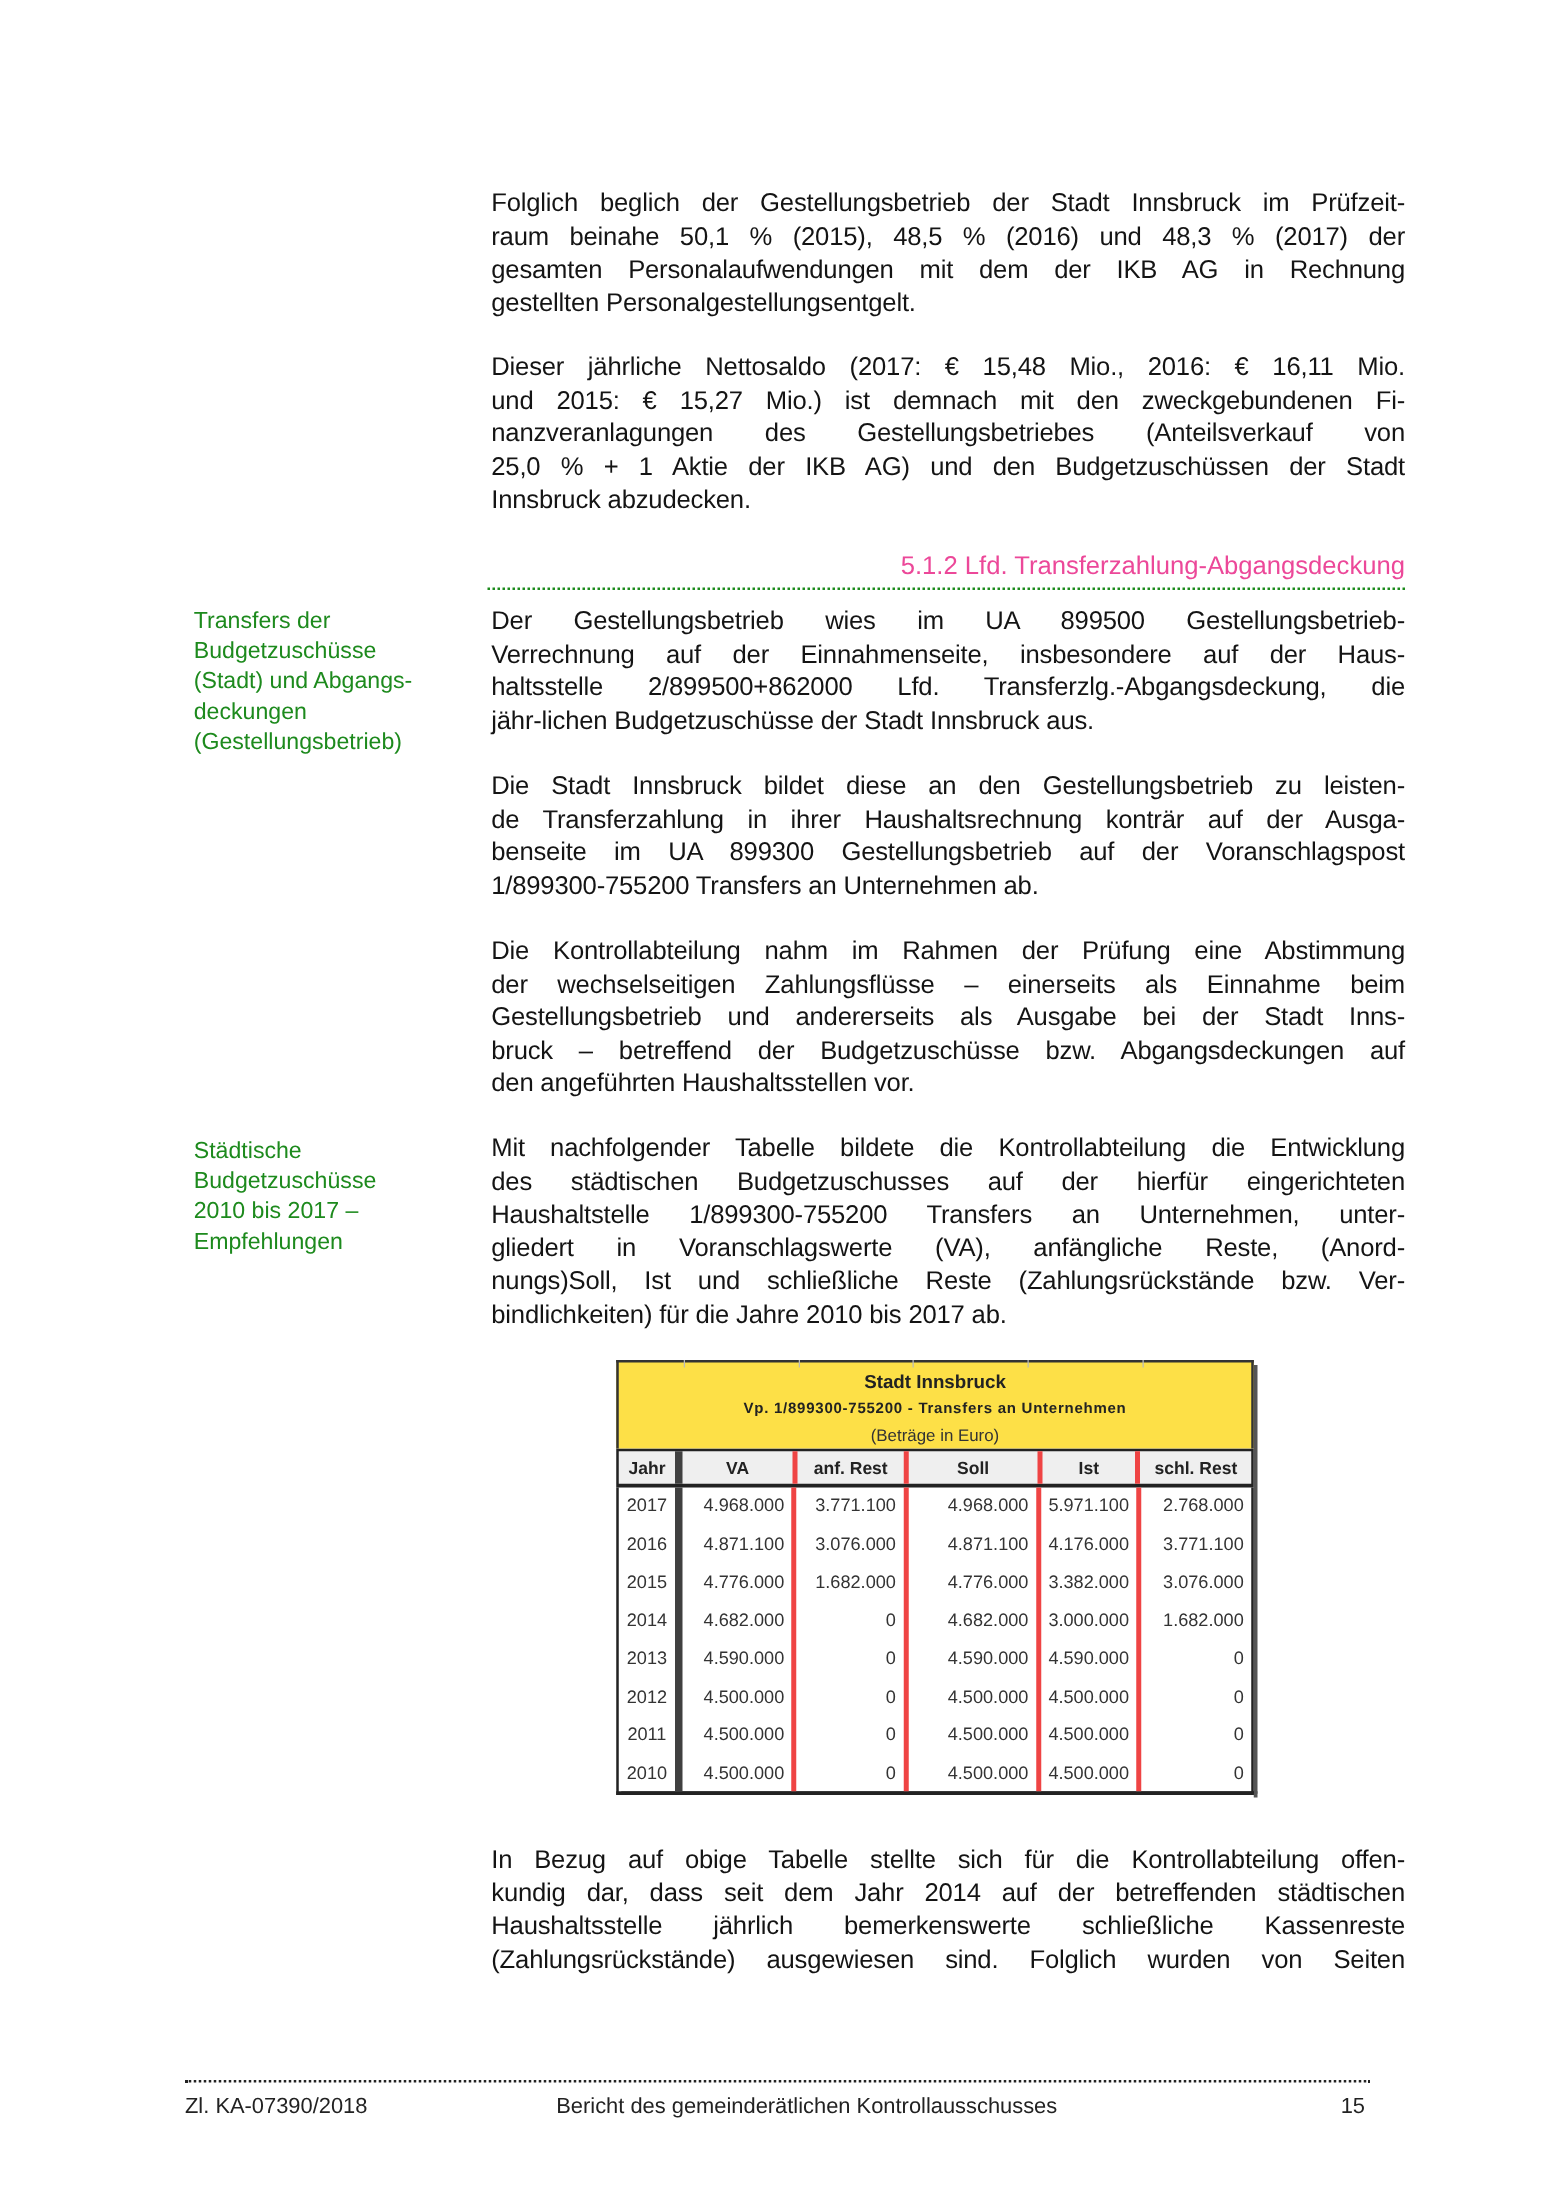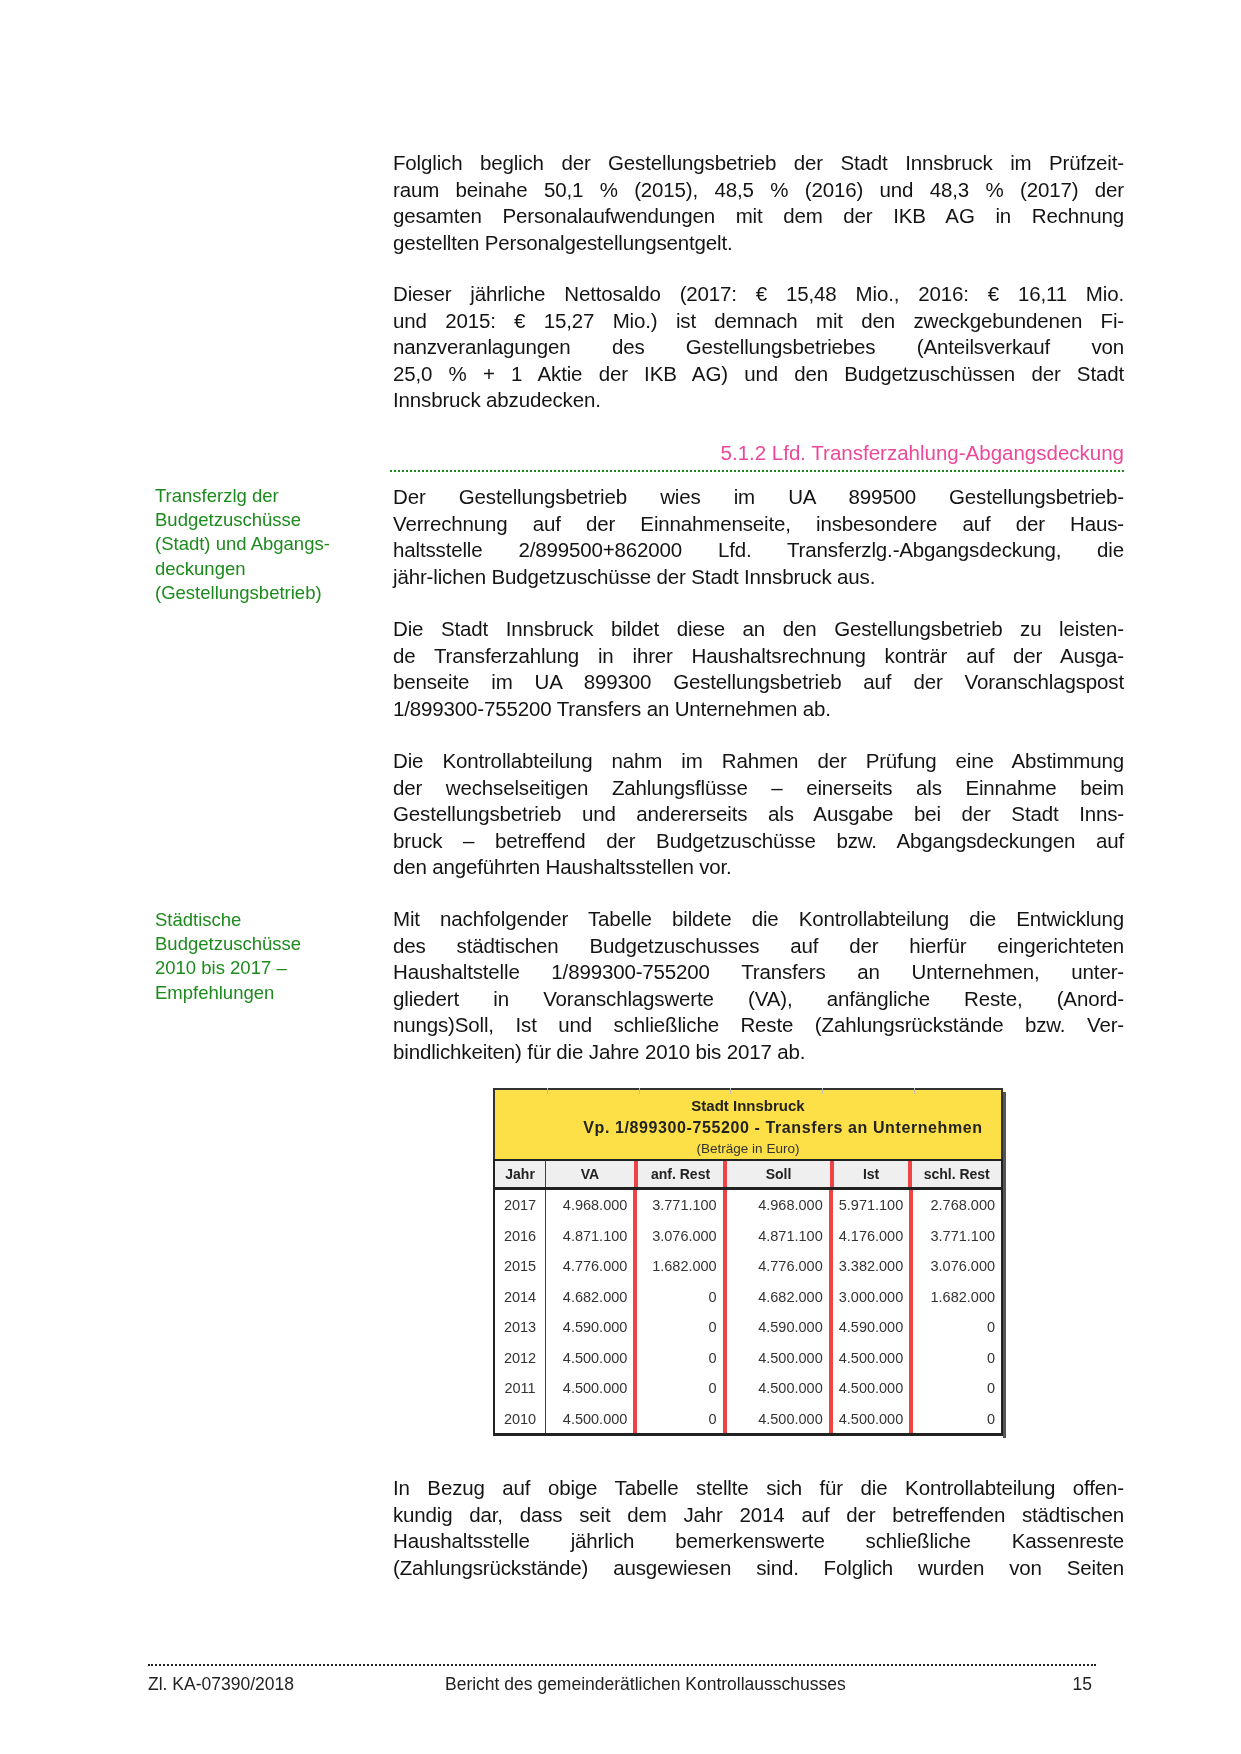--- a/index.html
+++ b/index.html
@@ -17,32 +17,32 @@
   .heading-rule { position: absolute; left: 390px; width: 734px; top: 470px; height: 0;
                   border-top: 2px dotted #1d8a1d; }
   
   .tbl { position: absolute; left: 493px; top: 1088px; width: 512px; height: 347px;
          font-family: "Liberation Sans", sans-serif; color: #333; }
   .tbl .title-band { position: absolute; left: 0; top: 0; width: 510px; height: 71px; background: #fde047;
                      border-top: 2px solid #333; border-left: 2px solid #333; border-right: 2px solid #333;
                      box-sizing: border-box; }
   .tbl .title-band .ghost { position: absolute; top: -2px; height: 6px; border-left: 1px solid #bbb; }
   .tbl .t1 { position: absolute; top: 7px; width: 100%; text-align: center; font-weight: bold; font-size: 15px; color: #222; }
-  .tbl .t2 { position: absolute; top: 29px; width: 100%; text-align: center; font-weight: bold; font-size: 16px; color: #222; letter-spacing: 0.6px; margin-left: 35px; }
+  .tbl .t2 { position: absolute; top: 29px; width: 100%; text-align: center; font-weight: bold; font-size: 12px; color: #222; letter-spacing: 0.6px; }
   .tbl .t3 { position: absolute; top: 51px; width: 100%; text-align: center; font-size: 13.5px; color: #333; }
   .tbl .hdr { position: absolute; left: 0; top: 71px; width: 510px; height: 31px; background: #efefef;
               border: 2px solid #222; border-bottom-width: 3px; box-sizing: border-box; display: flex; }
   .tbl .hdr div { font-weight: bold; font-size: 14px; color: #222; text-align: center; line-height: 26px; box-sizing: border-box; }
   .tbl .body { position: absolute; left: 0; top: 102px; width: 510px; height: 246px;
                border: 2px solid #222; border-top: none; border-bottom-width: 3px; box-sizing: border-box; display: flex; }
   .tbl .col { height: 100%; box-sizing: border-box; }
   .tbl .col .cell { height: 30.5px; line-height: 30.5px; font-size: 14.5px; color: #333; padding: 0 6px; text-align: right; }
   .tbl .col.jahr .cell { text-align: center; padding: 0; }
   .c0 { width: 52px; } .c1 { width: 93px; } .c2 { width: 91px; } .c3 { width: 108px; } .c4 { width: 80px; } .c5 { width: 90px; }
-  .divthin { border-right: 1px solid #404040; }
+  .divthin { border-right: 6px solid #404040; }
   .divthick { border-right: 4px solid #ef4444; }
   .tbl .shadow-r { position: absolute; left: 510px; top: 4px; width: 3px; height: 346px; background: #555; }
   .tbl .shadow-b { position: absolute; left: 4px; top: 345px; width: 509px; height: 2px; background: #555; }
   
   .footer-rule { position: absolute; left: 148px; width: 948px; top: 1664px; border-top: 2px dotted #222; height: 0; }
   .footer { position: absolute; top: 1674px; left: 148px; width: 948px; height: 24px; font-size: 17.5px; color: #222; }
   .footer .l { position: absolute; left: 0; }
   .footer .c { position: absolute; left: 297px; }
   .footer .r { position: absolute; right: 4px; }
 </style>
@@ -61,21 +61,21 @@
   <span class="ln">und 2015: € 15,27 Mio.) ist demnach mit den zweckgebundenen Fi-</span>
   <span class="ln">nanzveranlagungen des Gestellungsbetriebes (Anteilsverkauf von</span>
   <span class="ln">25,0 % + 1 Aktie der IKB AG) und den Budgetzuschüssen der Stadt</span>
   <span class="ln last">Innsbruck abzudecken.</span>
 </div>
 
 <div class="heading">5.1.2  Lfd. Transferzahlung-Abgangsdeckung</div>
 <div class="heading-rule"></div>
 
 <div class="side" style="top:484px;">
-  <span>Transferzlg der</span>
+  <span>Transfers der</span>
   <span>Budgetzuschüsse</span>
   <span>(Stadt) und Abgangs-</span>
   <span>deckungen</span>
   <span>(Gestellungsbetrieb)</span>
 </div>
 
 <div class="para" style="top:484px;">
   <span class="ln">Der Gestellungsbetrieb wies im UA 899500 Gestellungsbetrieb-</span>
   <span class="ln">Verrechnung auf der Einnahmenseite, insbesondere auf der Haus-</span>
   <span class="ln">haltsstelle 2/899500+862000 Lfd. Transferzlg.-Abgangsdeckung, die</span>

